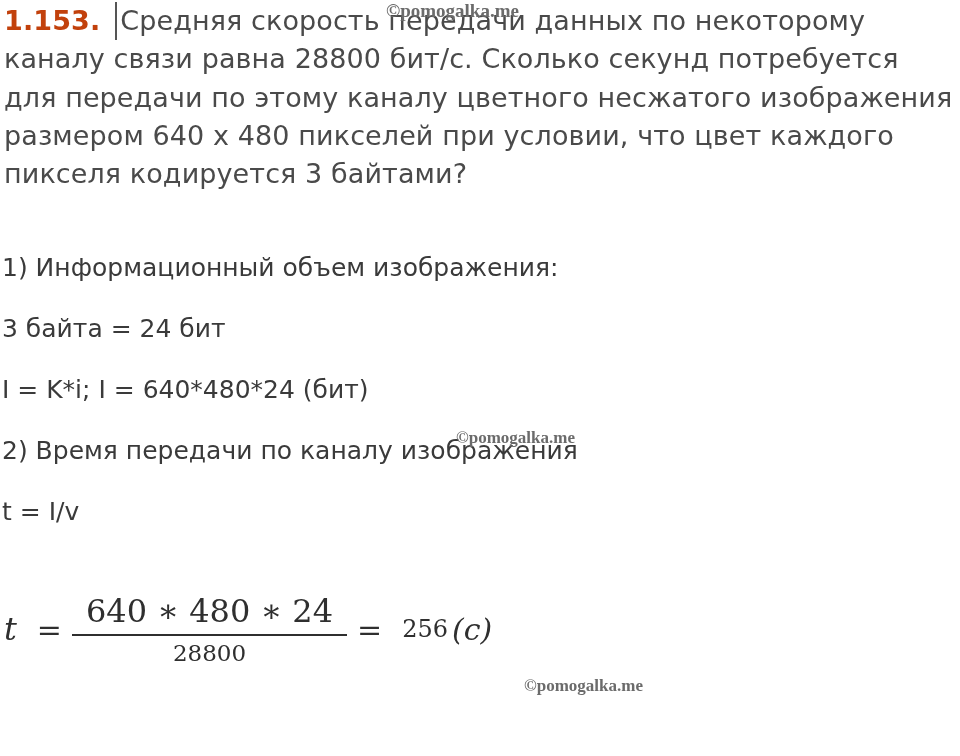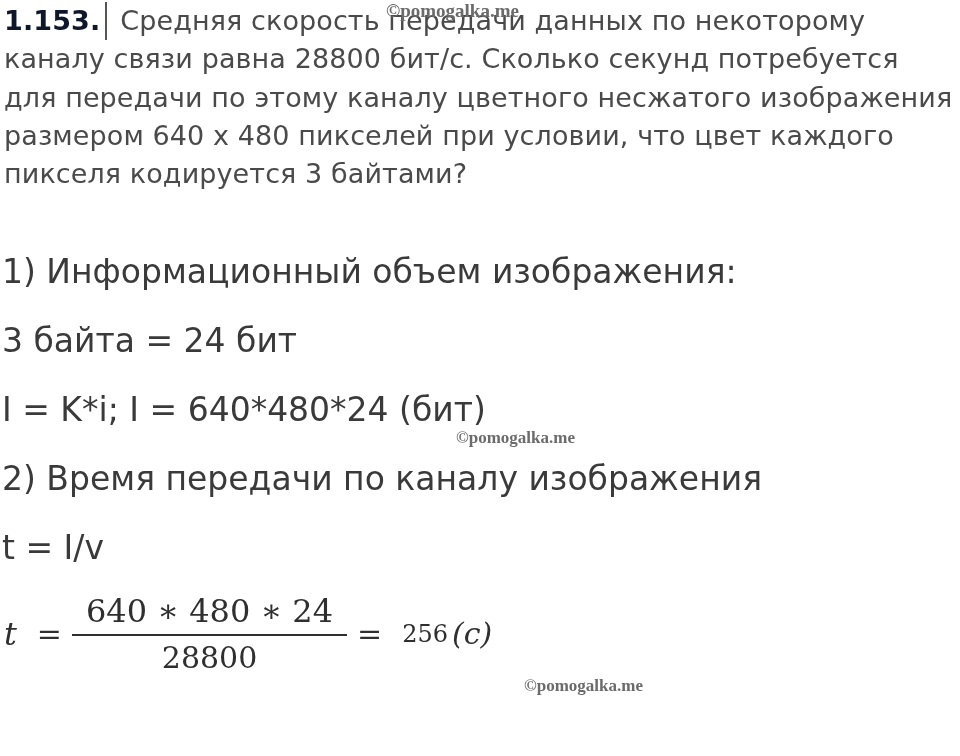--- a/index.html
+++ b/index.html
@@ -28,34 +28,34 @@
     left: 4px;
     top: 2px;
     width: 952px;
     font-size: 27px;
     line-height: 1.42;
     color: #4a4a4a;
     letter-spacing: 0.1px;
   }
   .problem-number {
     font-weight: bold;
-    color: #0f172a;
+    color: #c2410c;
     border-right: 2px solid #555;
-    padding-right: 5px;
-    margin-right: 13px;
+    padding-right: 15px;
+    margin-right: 3px;
     display: inline-block;
   }
 
   
   .solution {
     position: absolute;
     left: 2px;
     top: 255px;
     width: 950px;
-    font-size: 33px;
+    font-size: 25px;
     line-height: 1.0;
     color: #3a3a3a;
   }
   .sol-line {
     margin: 0 0 36px 0;
     white-space: nowrap;
   }
 
   
   .formula {
@@ -87,21 +87,21 @@
     padding: 0 14px 4px 14px;
     font-size: 32px;
   }
   .frac .bar {
     height: 2px;
     background: #2f2f2f;
     width: 100%;
   }
   .frac .den {
     padding: 4px 14px 0 14px;
-    font-size: 30px;
+    font-size: 23px;
   }
   .formula .res {
     margin-left: 10px;
     font-size: 24px;
   }
   .formula .unit {
     font-style: italic;
     margin-left: 4px;
     font-size: 30px;
   }

